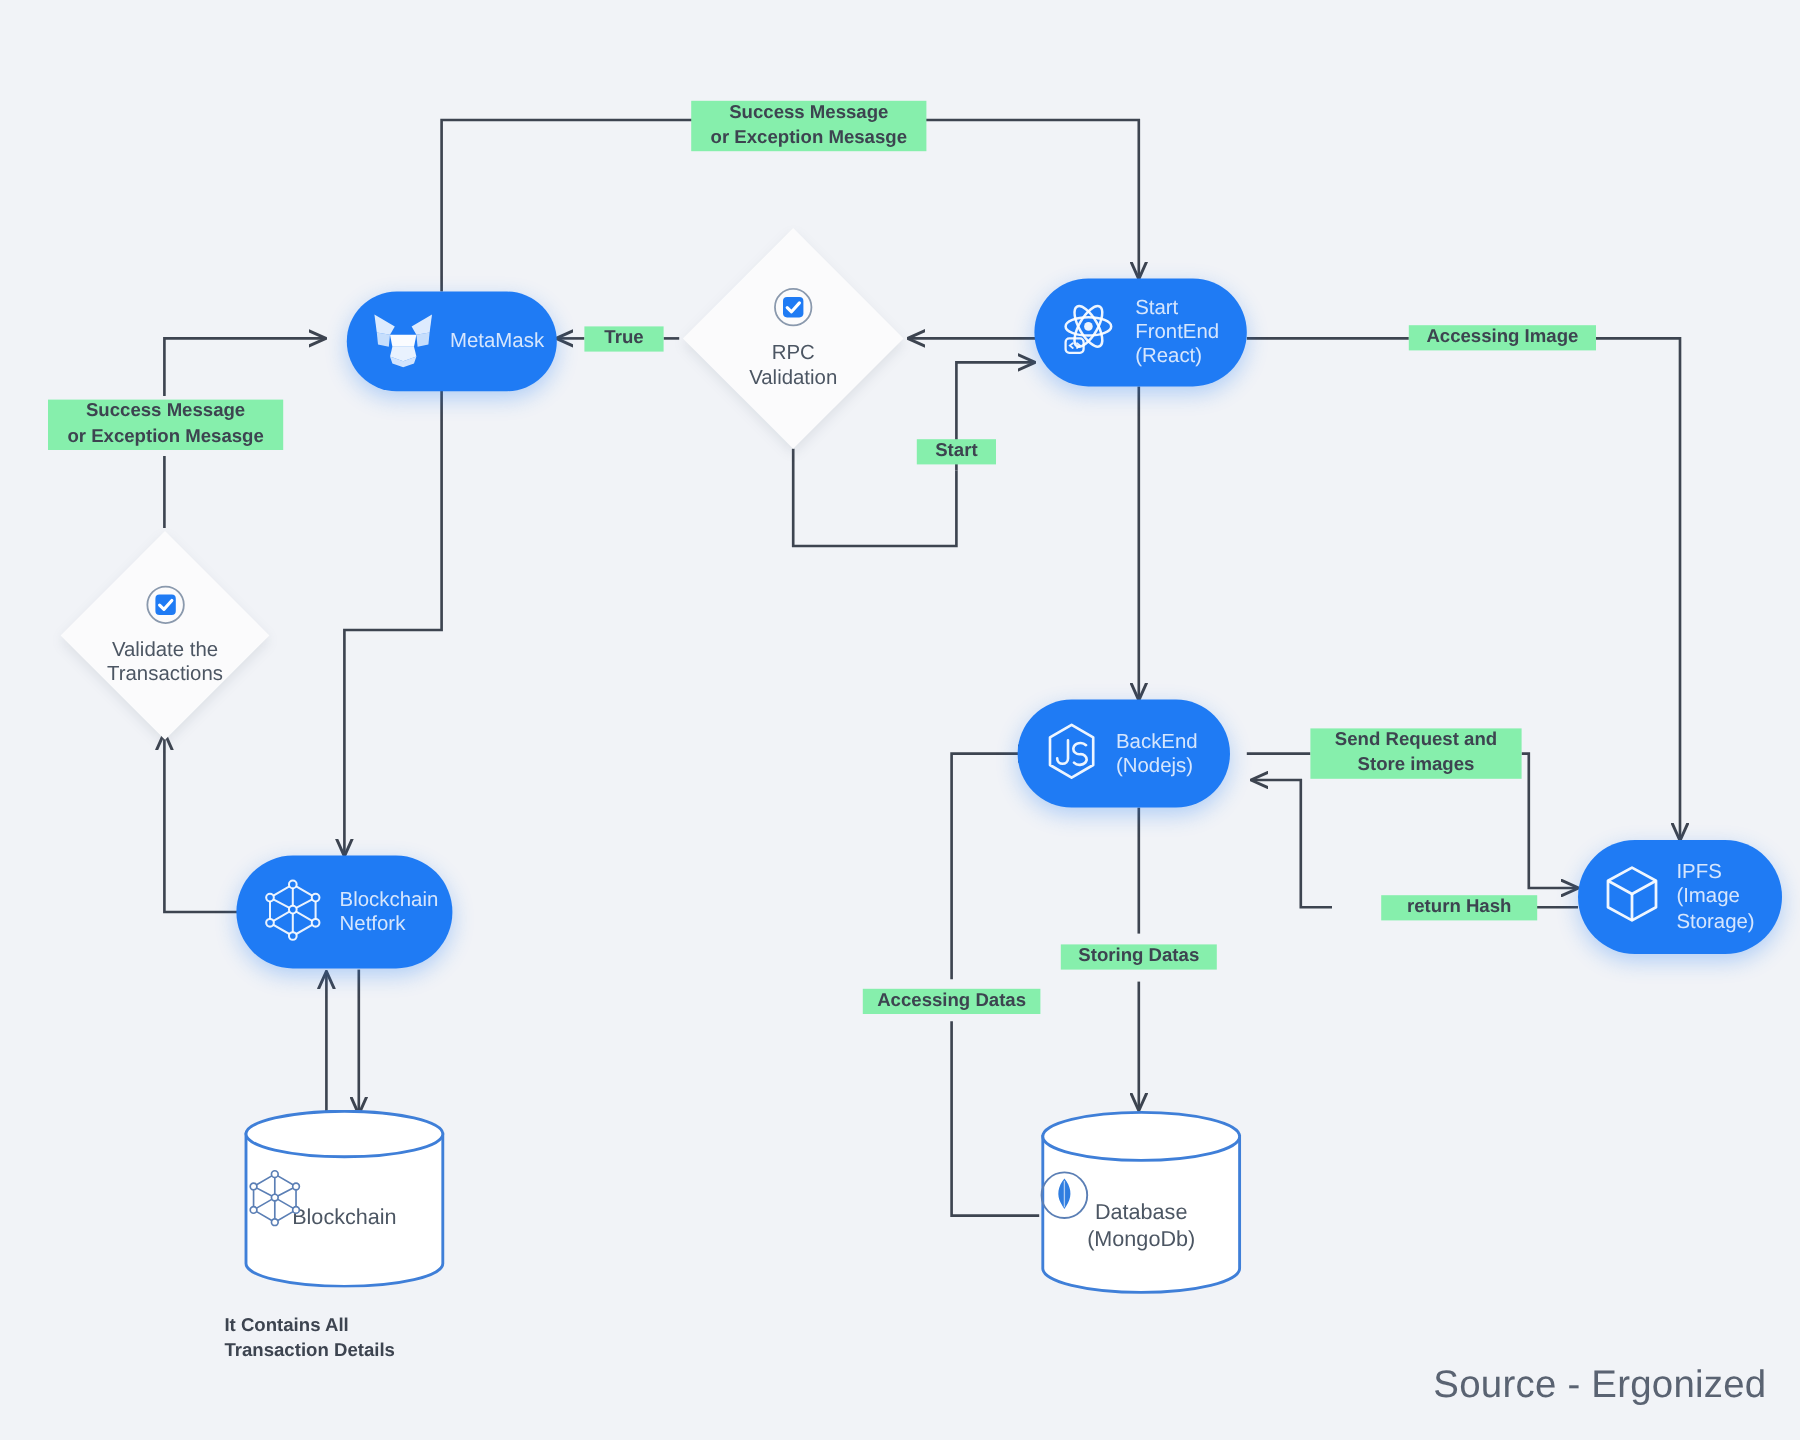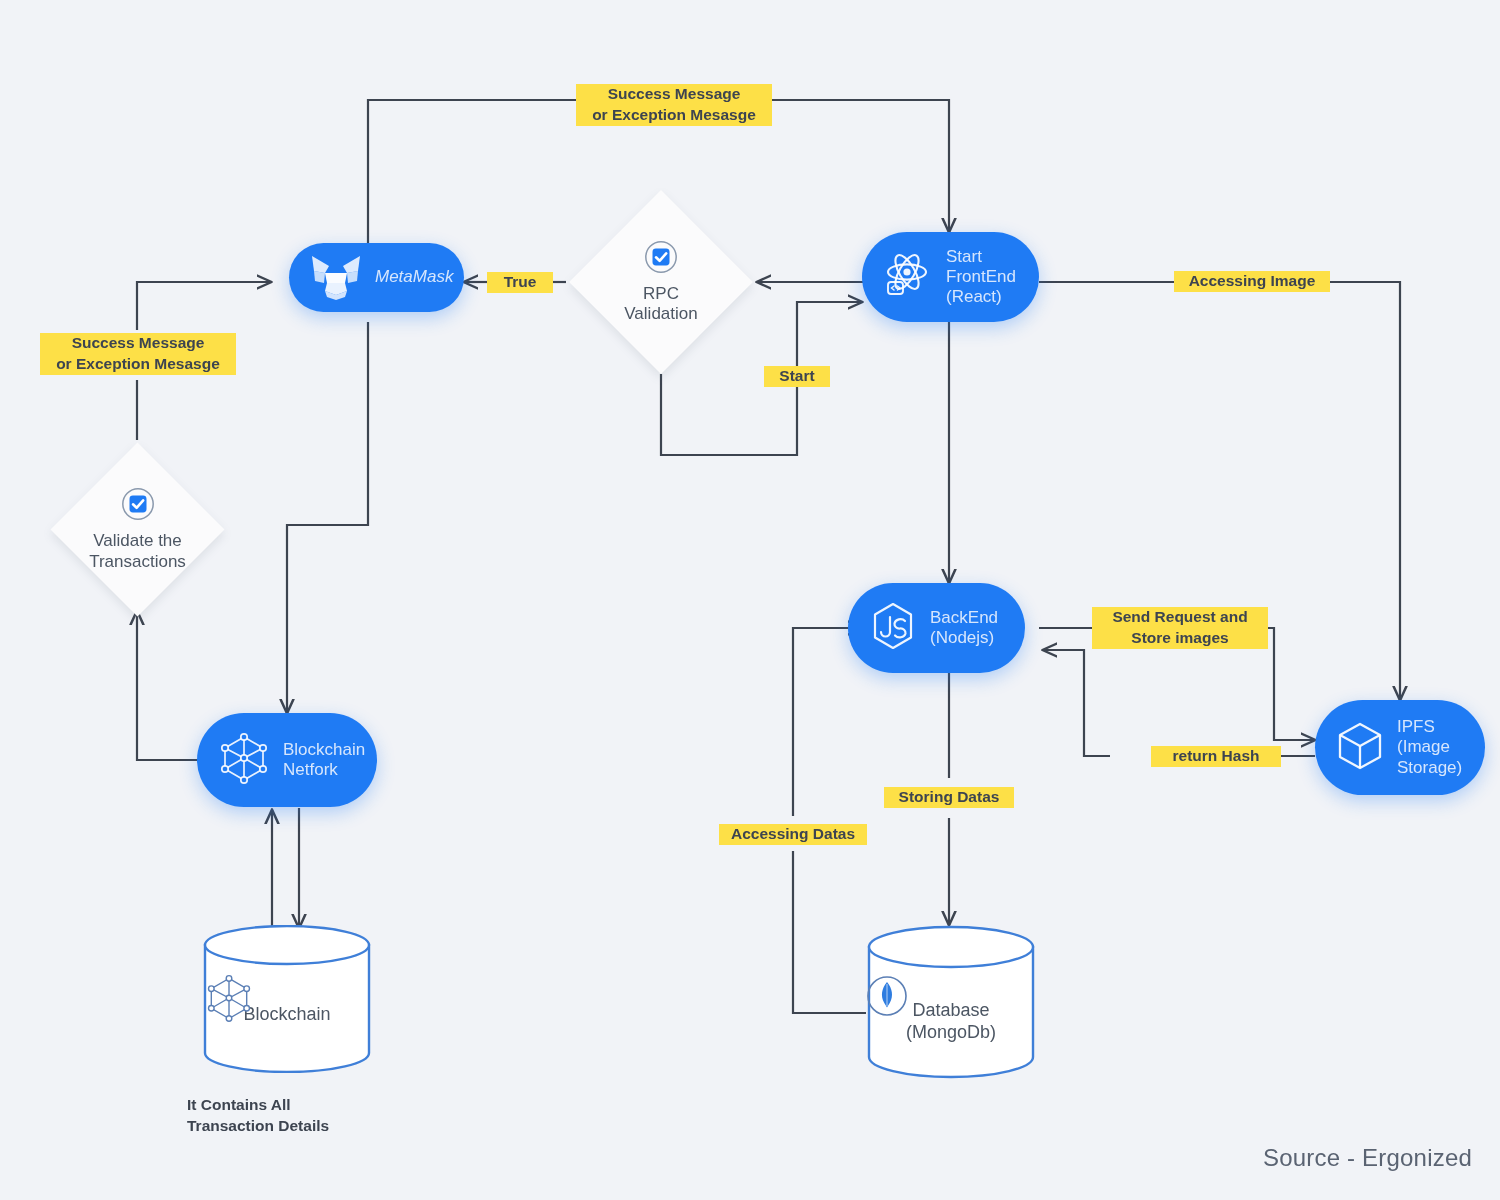--- a/index.html
+++ b/index.html
@@ -98,39 +98,39 @@
 
   
   .elabel {
     position: absolute;
     font-size: 15.5px;
     font-weight: bold;
     color: #3d4450;
     line-height: 1.35;
     text-align: center;
     white-space: pre-line;
-    background: #fde047;
+    background: #86efac;
     padding: 0 5px;
   }
 
   
   .caption {
     position: absolute;
     font-size: 15.5px;
     font-weight: bold;
     color: #3d4450;
     text-align: left;
     line-height: 1.35;
     white-space: pre-line;
   }
   .source {
     position: absolute;
     right: 28px;
     bottom: 28px;
-    font-size: 24px;
+    font-size: 32px;
     color: #5a6372;
     letter-spacing: 0.2px;
   }
 </style>
 </head>
 <body>
 
 <div id="stage">
 
   <svg id="edges" viewBox="0 0 1500 1200">
@@ -175,21 +175,21 @@
       <path d="M949,818 L949,925" marker-end="url(#arw)"></path>
 
       <path d="M866,1013 L793,1013 L793,851"></path>
       <path d="M793,816 L793,628 L862,628" marker-end="url(#arw)"></path>
 
       <path d="M272,930 L272,810" marker-end="url(#arw)"></path>
       <path d="M299,808 L299,928" marker-end="url(#arw)"></path>
     </g>
   </svg>
 
-  <div class="pill" style="left:289px; top:243px; width:175px; height:69px;font-style:italic;">
+  <div class="pill" style="left:289px; top:243px; width:175px; height:83px;">
     <span class="ico">
       <svg width="58" height="52" viewBox="0 0 58 52" aria-hidden="true">
         <g fill="#ffffff" fill-opacity="0.93">
           <path d="M5 6 L22 16 L18 23 L7 21 Z" fill-opacity="0.85"></path>
           <path d="M53 6 L36 16 L40 23 L51 21 Z" fill-opacity="0.85"></path>
           <path d="M7 21 L18 23 L17 33 L8 31 Z" fill-opacity="0.75"></path>
           <path d="M51 21 L40 23 L41 33 L50 31 Z" fill-opacity="0.75"></path>
           <path d="M18 23 L40 23 L38 33 L20 33 Z" fill-opacity="0.98"></path>
           <path d="M20 33 L38 33 L40 41 L29 45 L18 41 Z" fill-opacity="0.9"></path>
           <path d="M18 41 L29 45 L40 41 L38 47 L29 50 L20 47 Z" fill-opacity="0.8"></path>

